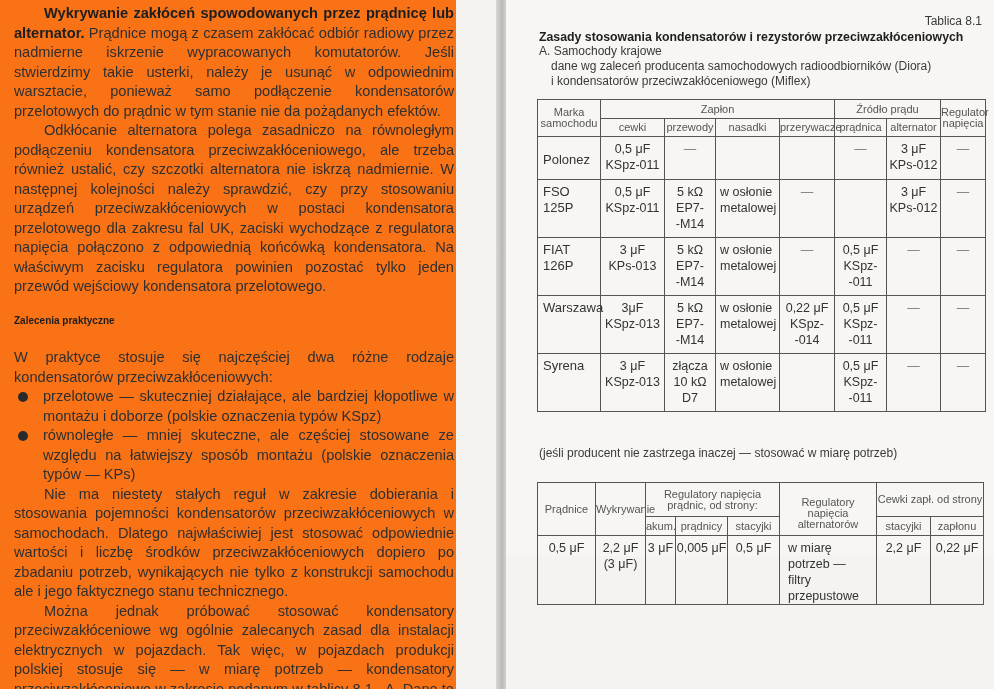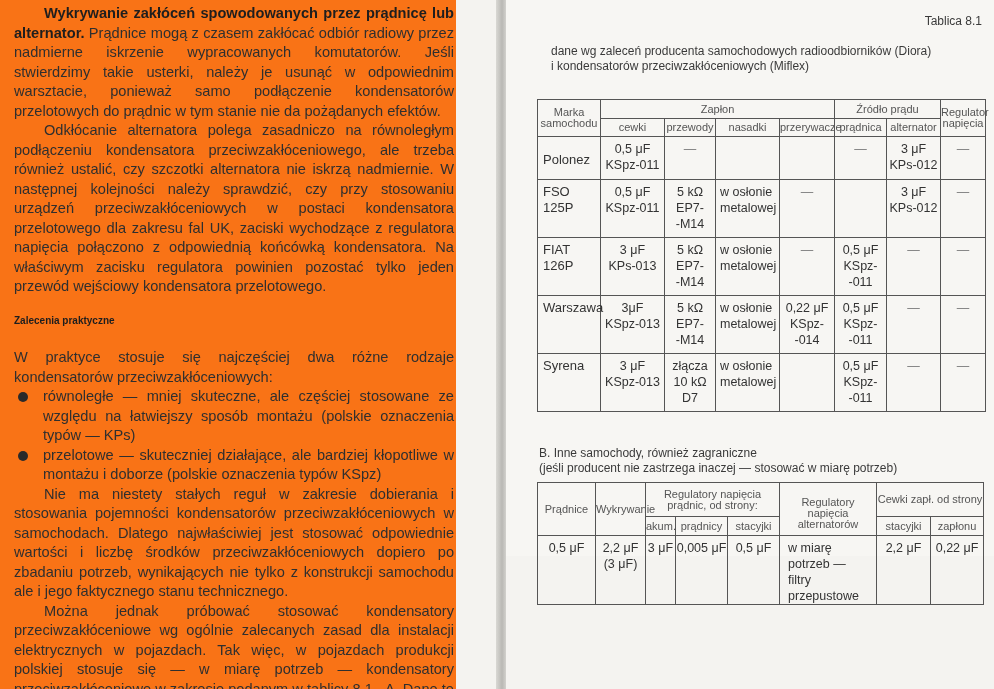--- a/index.html
+++ b/index.html
@@ -72,35 +72,37 @@
 </head>
 <body>
 
 <div class="page-left">
   <div class="col-text">
     <p class="indent"><span class="bold">Wykrywanie zakłóceń spowodowanych przez prądnicę lub alternator.</span><span> Prądnice mogą z czasem zakłócać odbiór radiowy przez nadmierne iskrzenie wypracowanych komutatorów. Jeśli stwierdzimy takie usterki, należy je usunąć w odpowiednim warsztacie, ponieważ samo podłączenie kondensatorów przelotowych do prądnic w tym stanie nie da pożądanych efektów.</span></p>
     <p class="indent">Odkłócanie alternatora polega zasadniczo na równoległym podłączeniu kondensatora przeciwzakłóceniowego, ale trzeba również ustalić, czy szczotki alternatora nie iskrzą nadmiernie. W następnej kolejności należy sprawdzić, czy przy stosowaniu urządzeń przeciwzakłóceniowych w postaci kondensatora przelotowego dla zakresu fal UK, zaciski wychodzące z regulatora napięcia połączono z odpowiednią końcówką kondensatora. Na właściwym zacisku regulatora powinien pozostać tylko jeden przewód wejściowy kondensatora przelotowego.</p>
     <p class="section-heading">Zalecenia praktyczne</p>
     <p>W praktyce stosuje się najczęściej dwa różne rodzaje kondensatorów przeciwzakłóceniowych:</p>
     <ul class="bullets">
+      <li><span class="bullet-dot"></span><span>przelotowe — skuteczniej działające, ale bardziej kłopotliwe w montażu i doborze (polskie oznaczenia typów KSpz)</span></li>
       <li><span class="bullet-dot"></span><span>równoległe — mniej skuteczne, ale częściej stosowane ze względu na łatwiejszy sposób montażu (polskie oznaczenia typów — KPs)</span></li>
-      <li><span class="bullet-dot"></span><span>przelotowe — skuteczniej działające, ale bardziej kłopotliwe w montażu i doborze (polskie oznaczenia typów KSpz)</span></li>
     </ul>
     <p class="indent">Nie ma niestety stałych reguł w zakresie dobierania i stosowania pojemności kondensatorów przeciwzakłóceniowych w samochodach. Dlatego najwłaściwiej jest stosować odpowiednie wartości i liczbę środków przeciwzakłóceniowych dopiero po zbadaniu potrzeb, wynikających nie tylko z konstrukcji samochodu ale i jego faktycznego stanu technicznego.</p>
     <p class="indent">Można jednak próbować stosować kondensatory przeciwzakłóceniowe wg ogólnie zalecanych zasad dla instalacji elektrycznych w pojazdach. Tak więc, w pojazdach produkcji polskiej stosuje się — w miarę potrzeb — kondensatory przeciwzakłóceniowe w zakresie podanym w tablicy 8.1 –A. Dane te (patrz tab. 8.1 –B) stanowią również wytyczne dla sposobów dobierania kondensatorów przeciwzakłóceniowych dla wszystkich innych typów samochodów,</p>
   </div>
 </div>
 
 <div class="gutter"></div>
 
 <div class="page-right">
   <div class="tab-number">Tablica 8.1</div>
+  <div class="tab-title">Zasady stosowania kondensatorów i rezystorów przeciwzakłóceniowych</div>
   <div class="tab-sub">
+    <div>A. Samochody krajowe</div>
     <div class="line2">dane wg zaleceń producenta samochodowych radioodbiorników (Diora)</div>
-    <div class="line2">i kondensatorów przeciwzakłóceniowych (Miflex)</div>
+    <div class="line2">i kondensatorów przeciwzakłóceniowego (Miflex)</div>
   </div>
 
   <table class="data" id="table-a">
     <colgroup>
       <col style="width:63px">
         <col style="width:64px">
         <col style="width:51px">
         <col style="width:64px">
       <col style="width:55px">
         <col style="width:52px">
@@ -200,21 +202,20 @@
           <td style="white-space: pre-line;">0,5 μF
 KSpz-
 -011</td>
           <td class="dash" style="white-space: pre-line;">—</td>
           <td class="dash" style="white-space: pre-line;">—</td>
         </tr>
       </tbody>
   </table>
 
   <div class="note-b">
-    <div>B. Inne samochody, również zagraniczne</div>
     <div>(jeśli producent nie zastrzega inaczej — stosować w miarę potrzeb)</div>
   </div>
 
   <table class="data" id="table-b">
     <colgroup>
       <col style="width:58px">
         <col style="width:50px">
         <col style="width:30px">
         <col style="width:52px">
       <col style="width:52px">

